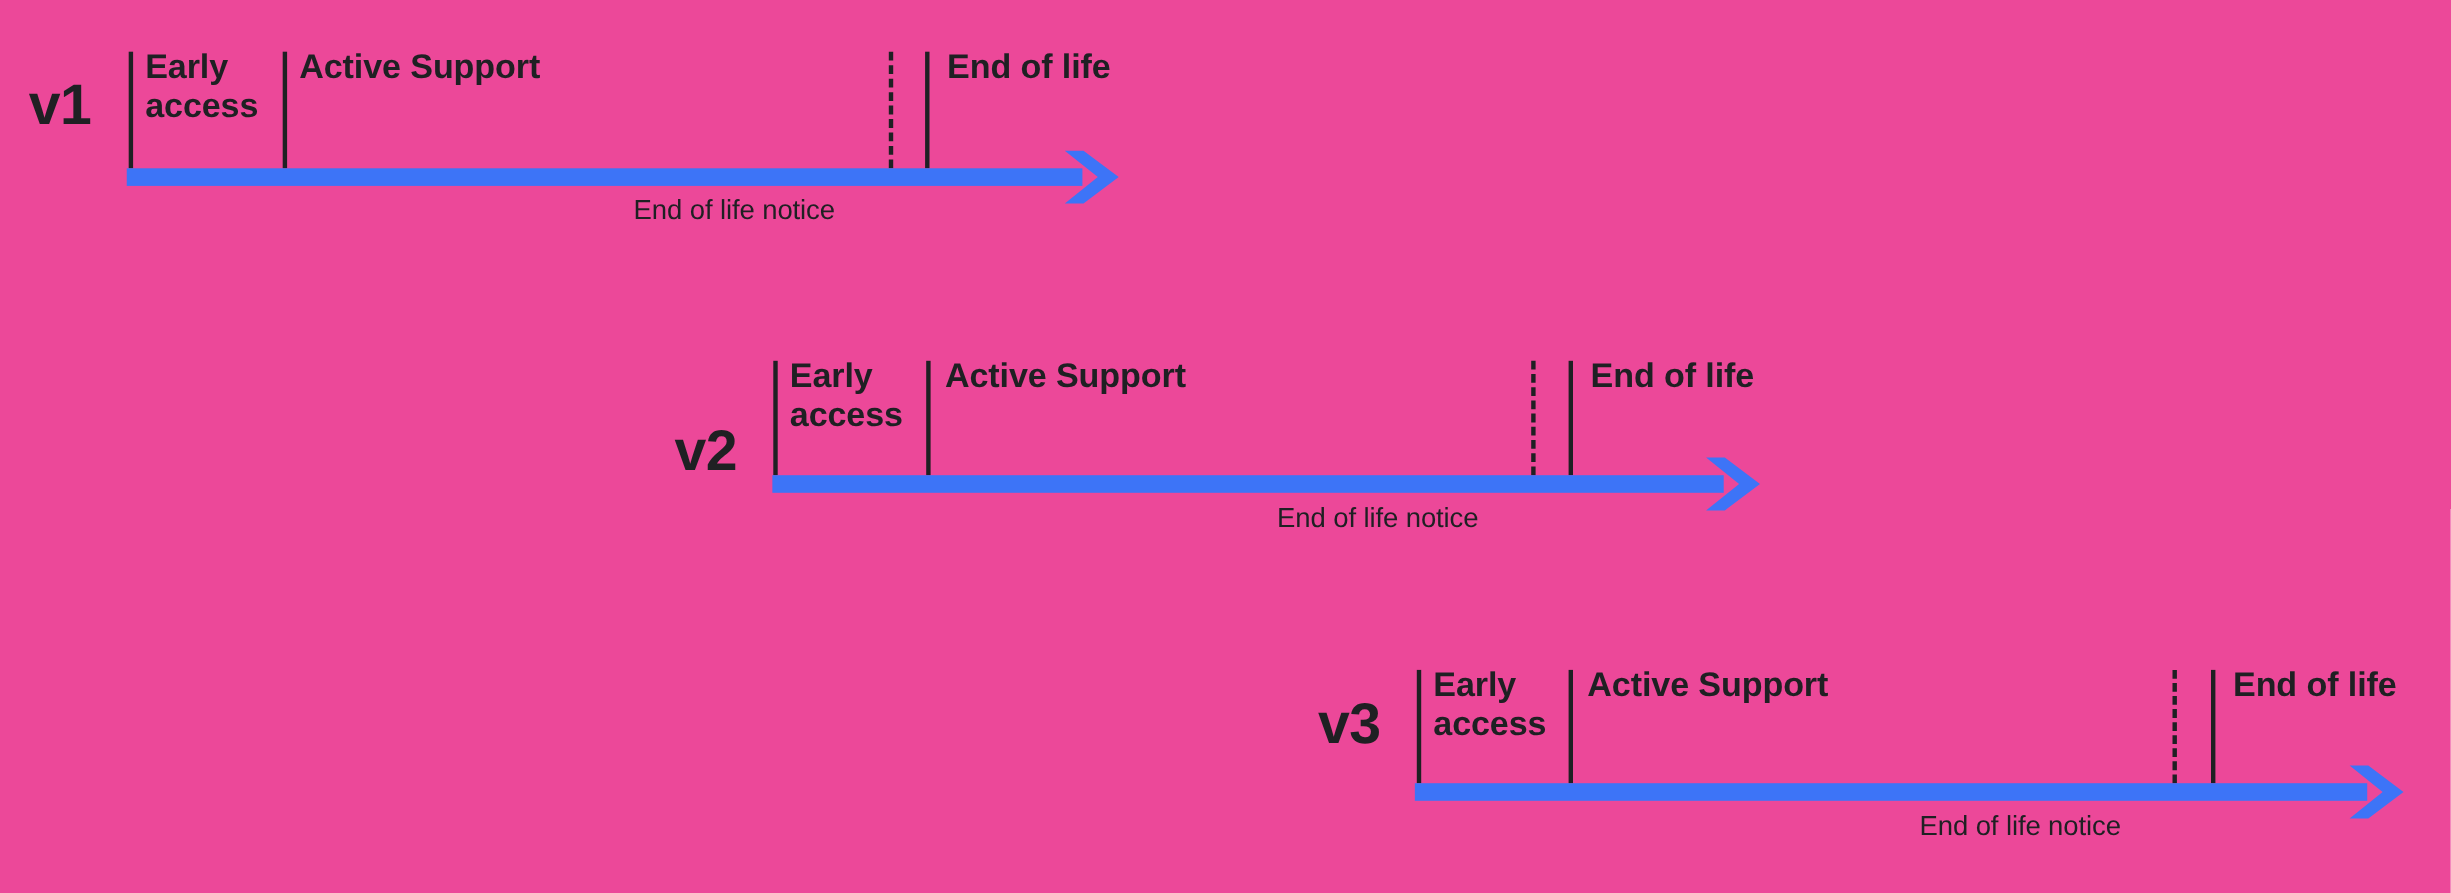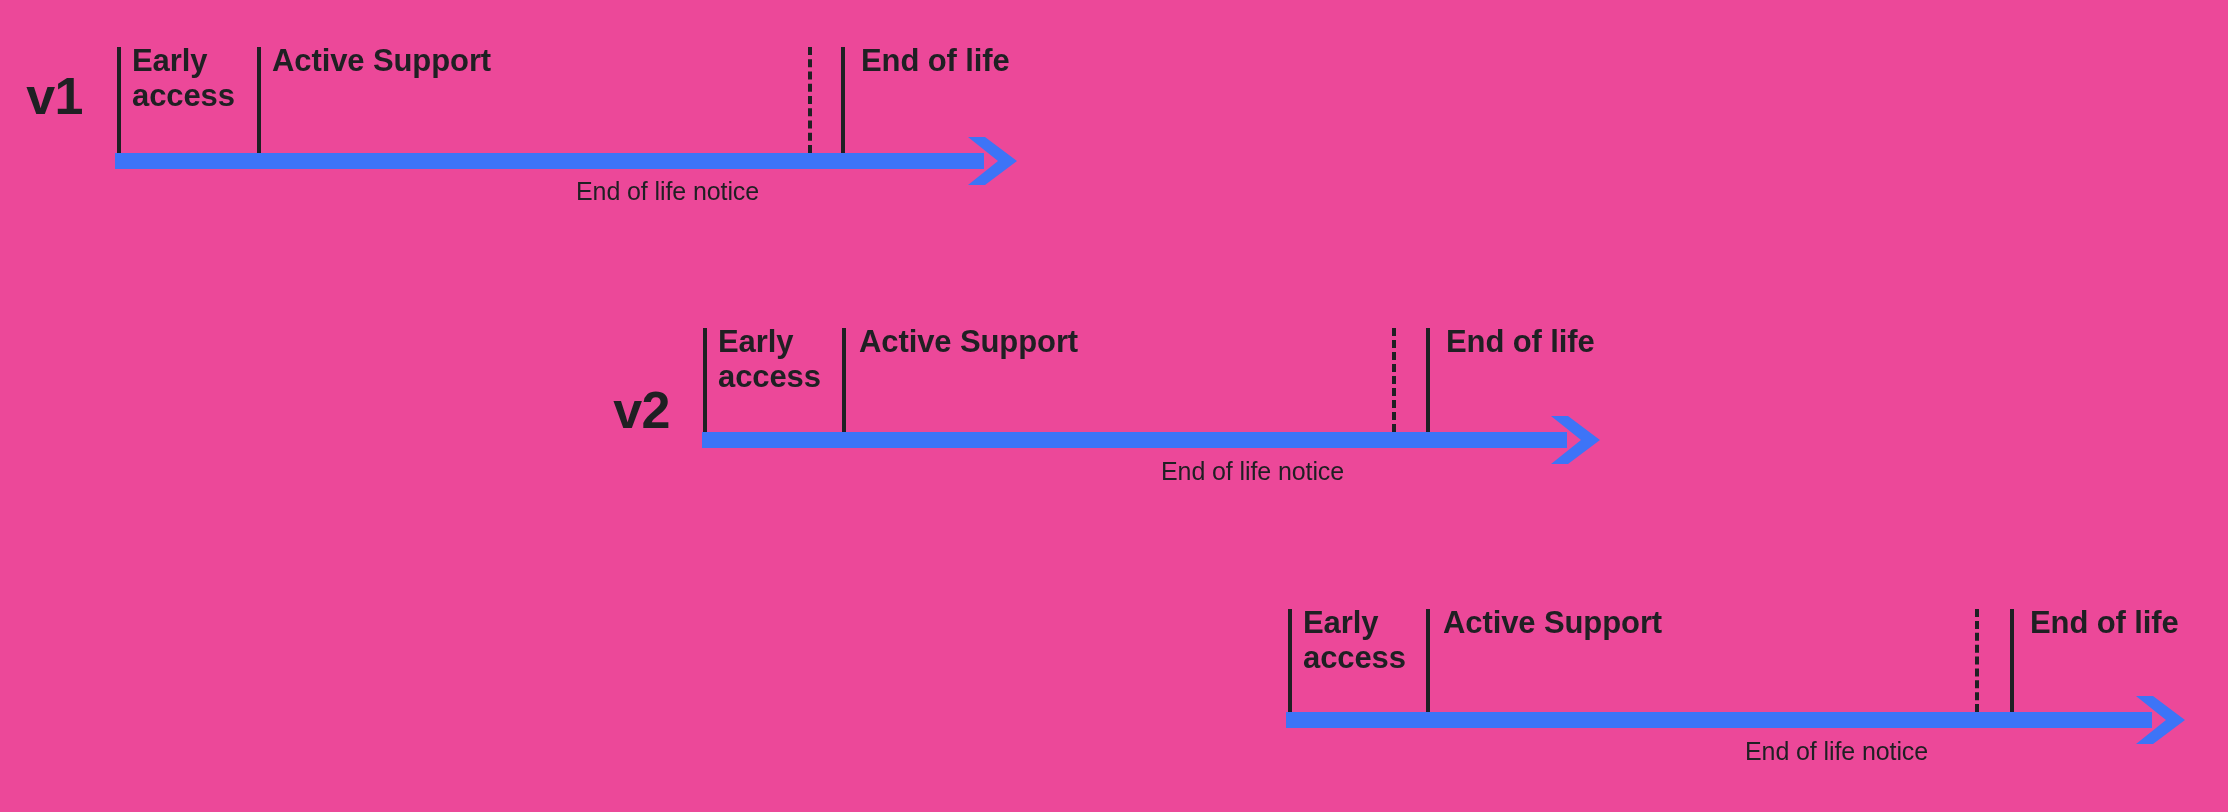--- a/index.html
+++ b/index.html
@@ -92,20 +92,21 @@
       <div class="phase-divider" style="left: 1426px; top: 328px; height: 104px;"></div>
       <div class="phase-label" style="left: 1446px; top: 325px;">End of life</div>
       <div class="notice-divider" style="left: 1392px; top: 328px; height: 104px;"></div>
       <svg class="axis-arrow" width="899" height="52" viewBox="0 0 899 52" style="left: 702px; top: 414px;">
         <rect x="0" y="18" width="865" height="16" fill="#3d74f7"></rect>
         <polygon points="849,2 866,2 898,26 866,50 849,50 879,26" fill="#3d74f7"></polygon>
       </svg>
       <div class="notice-label" style="left: 1161px; top: 458px;">End of life notice</div>
     </div>
     <div class="timeline-row">
+      <div class="version-label" style="left: 1055px; top: 632px; width: 200px;">v3</div>
       <div class="phase-divider" style="left: 1288px; top: 609px; height: 103px;"></div>
       <div class="phase-label" style="left: 1303px; top: 606px;">Early
 access</div>
       <div class="phase-divider" style="left: 1426px; top: 609px; height: 103px;"></div>
       <div class="phase-label" style="left: 1443px; top: 606px;">Active Support</div>
       <div class="phase-divider" style="left: 2010px; top: 609px; height: 103px;"></div>
       <div class="phase-label" style="left: 2030px; top: 606px;">End of life</div>
       <div class="notice-divider" style="left: 1975px; top: 609px; height: 103px;"></div>
       <svg class="axis-arrow" width="900" height="52" viewBox="0 0 900 52" style="left: 1286px; top: 694px;">
         <rect x="0" y="18" width="866" height="16" fill="#3d74f7"></rect>

